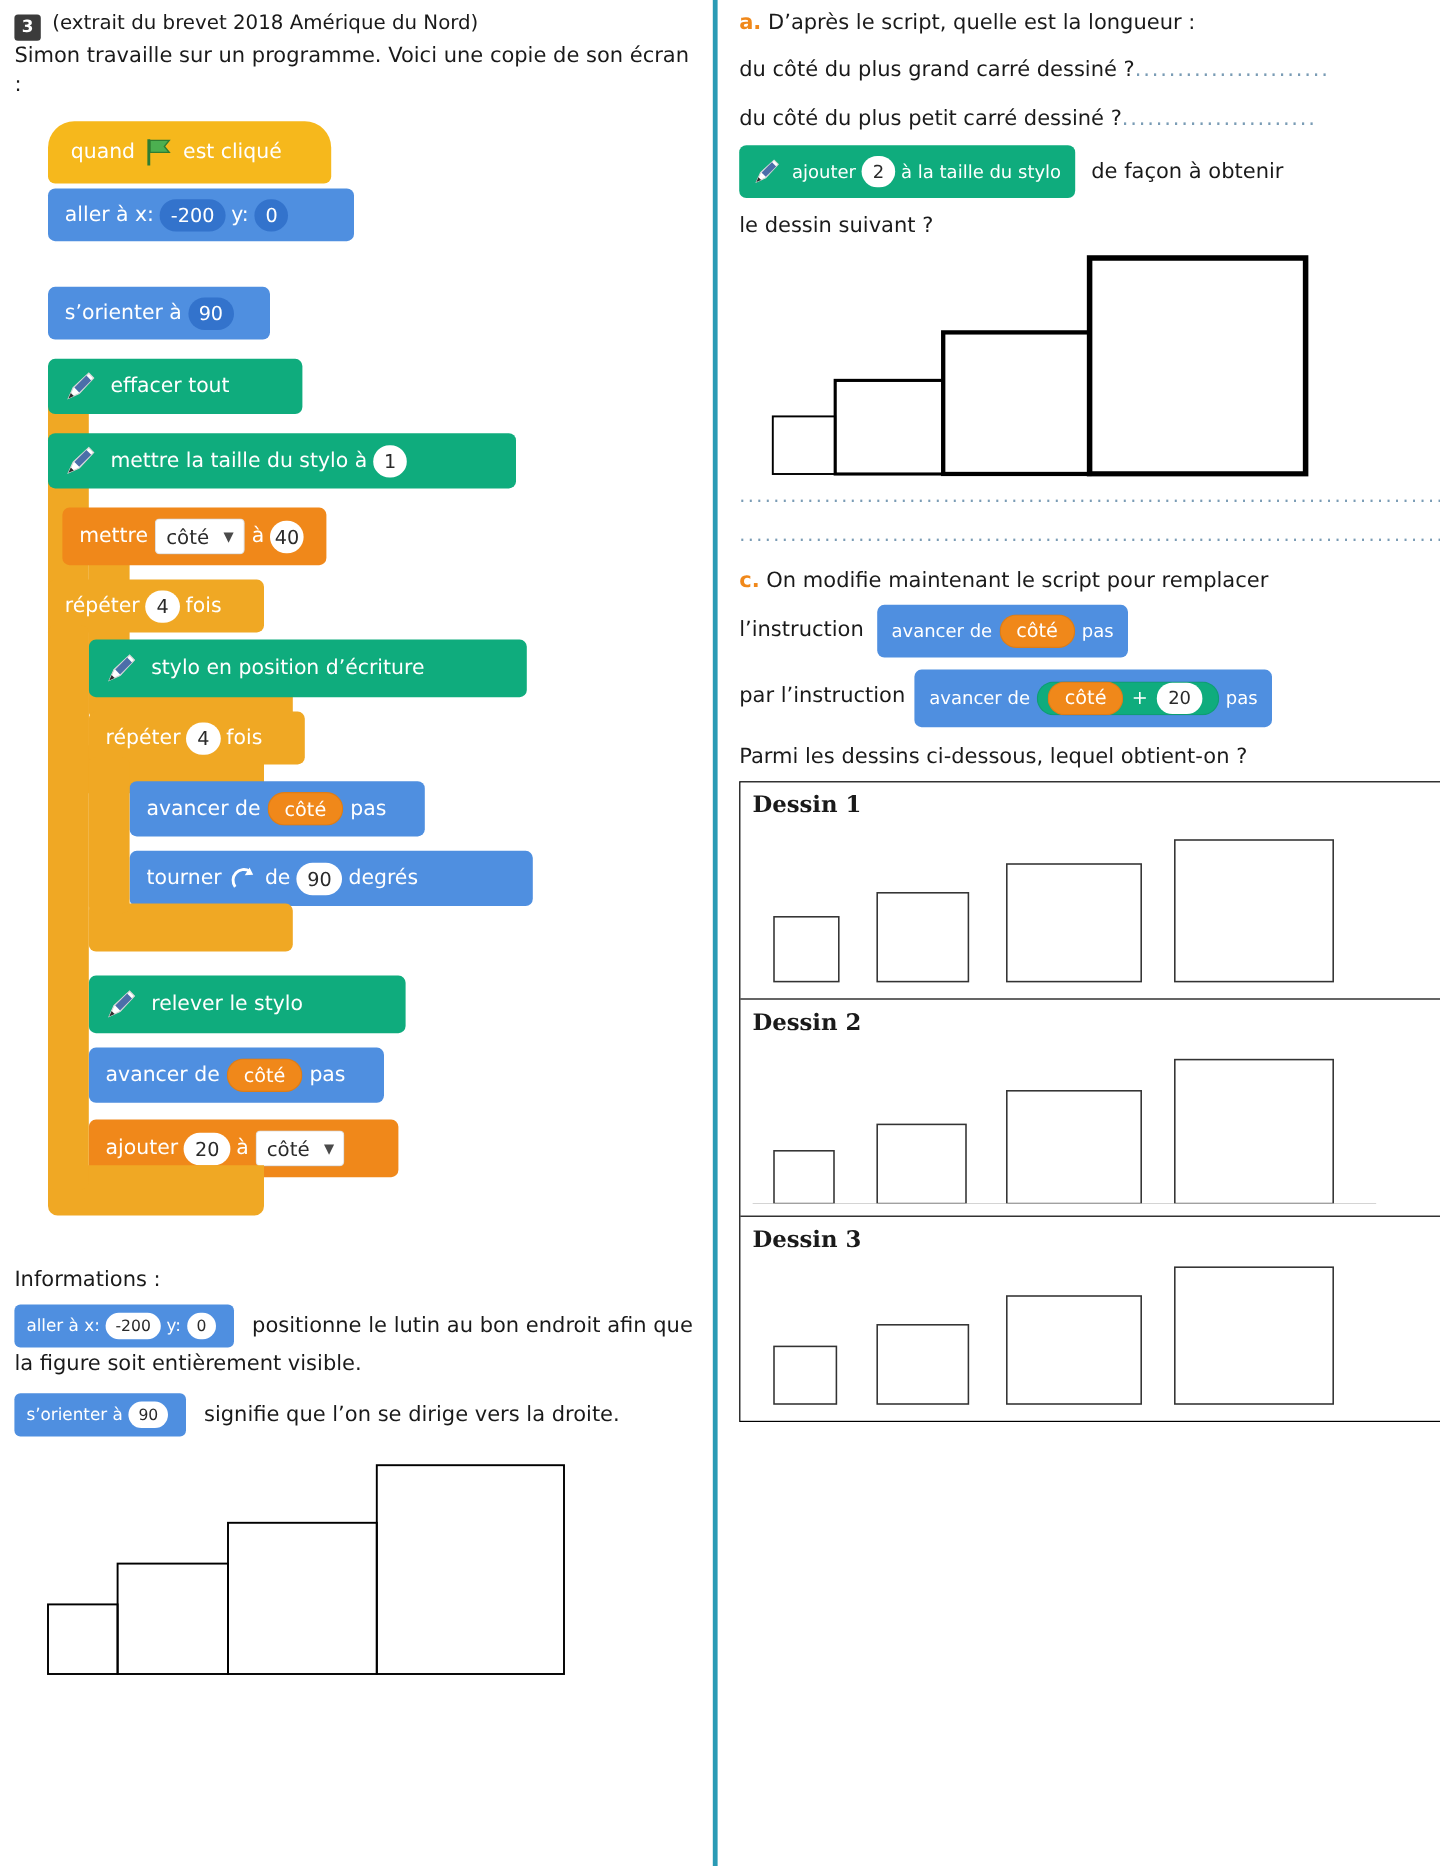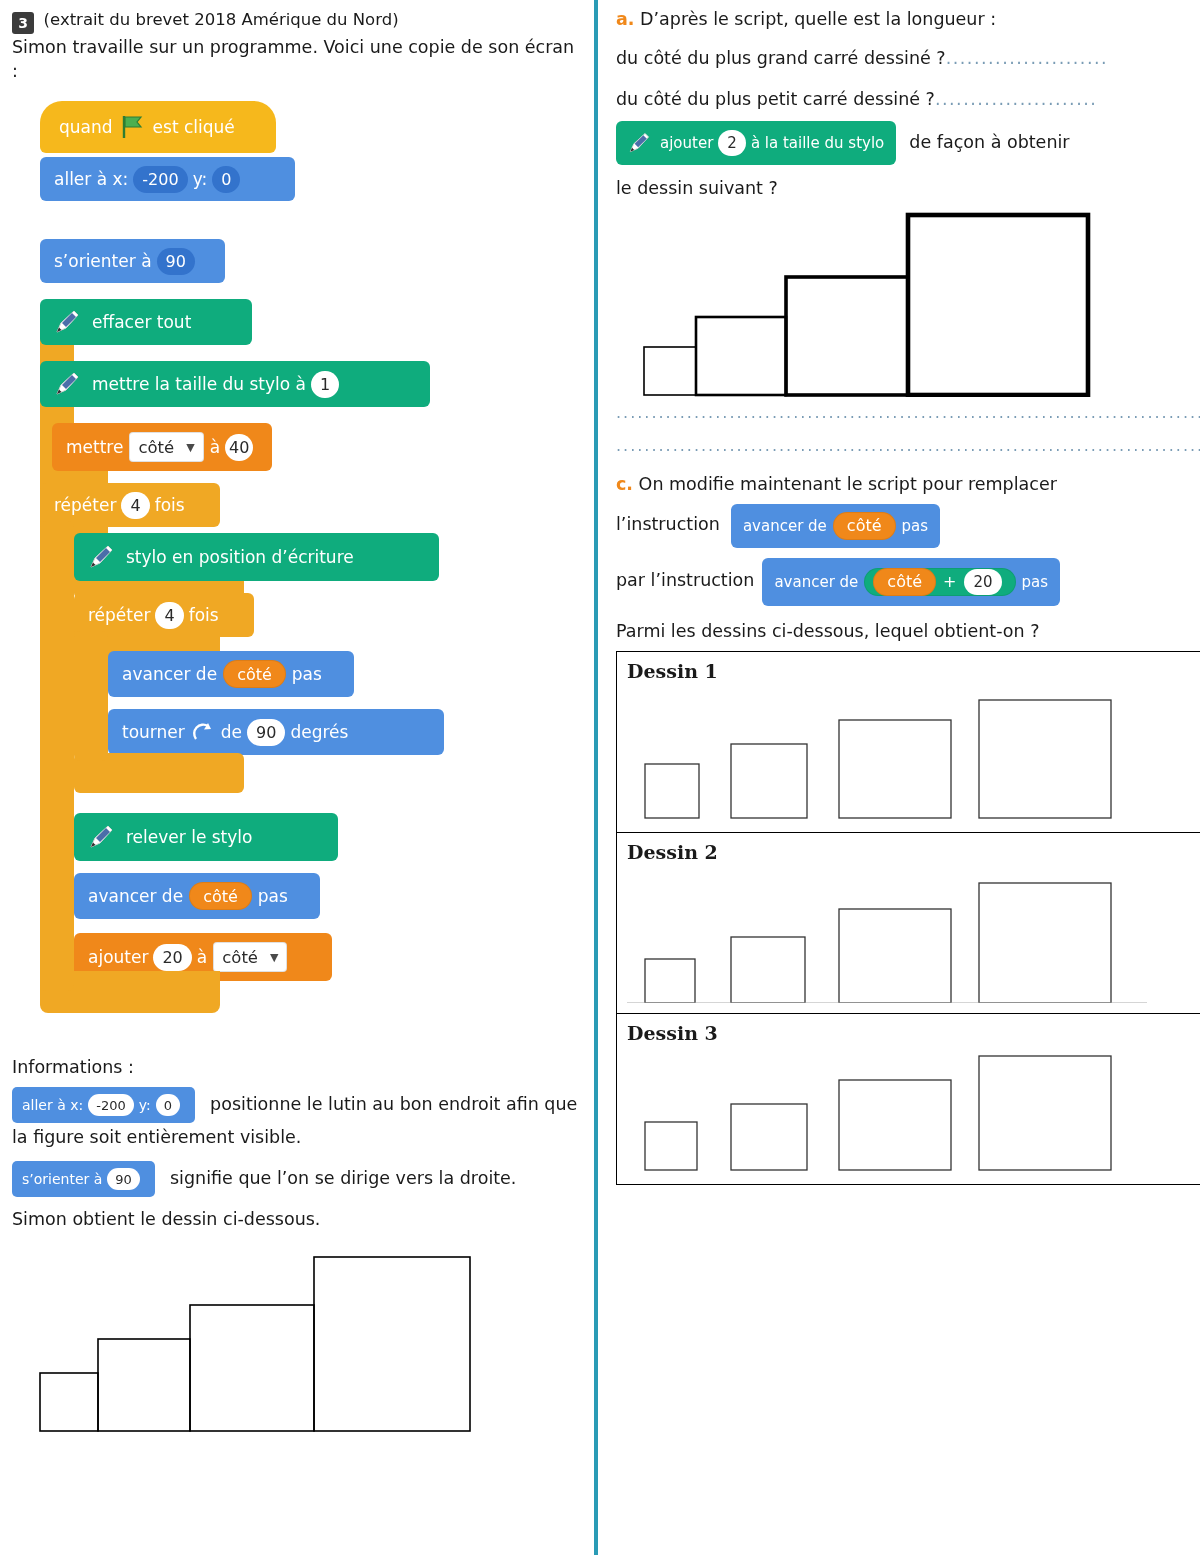--- a/index.html
+++ b/index.html
@@ -308,21 +308,20 @@
       </div>
 
       <div style="margin-top:10px;">
         <span class="mini motion">
           <span>s’orienter à</span>
           <span class="oval">90</span>
         </span>
         <span class="para" style="margin-left:10px;">signifie que l’on se dirige vers la droite.</span>
       </div>
 
-      <div class="para" style="margin-top:8px;">Simon obtient le dessin ci-dessous.</div>
     </div>
 
     <div style="margin-top:10px;">
       <svg class="staircase" width="470" height="190" viewBox="0 0 470 190">
         <g fill="none" stroke="#000" stroke-width="1.6">
           <rect x="28" y="130" width="58" height="58"></rect>
           <rect x="86" y="96" width="92" height="92"></rect>
           <rect x="178" y="62" width="124" height="126"></rect>
           <rect x="302" y="14" width="156" height="174"></rect>
         </g>

